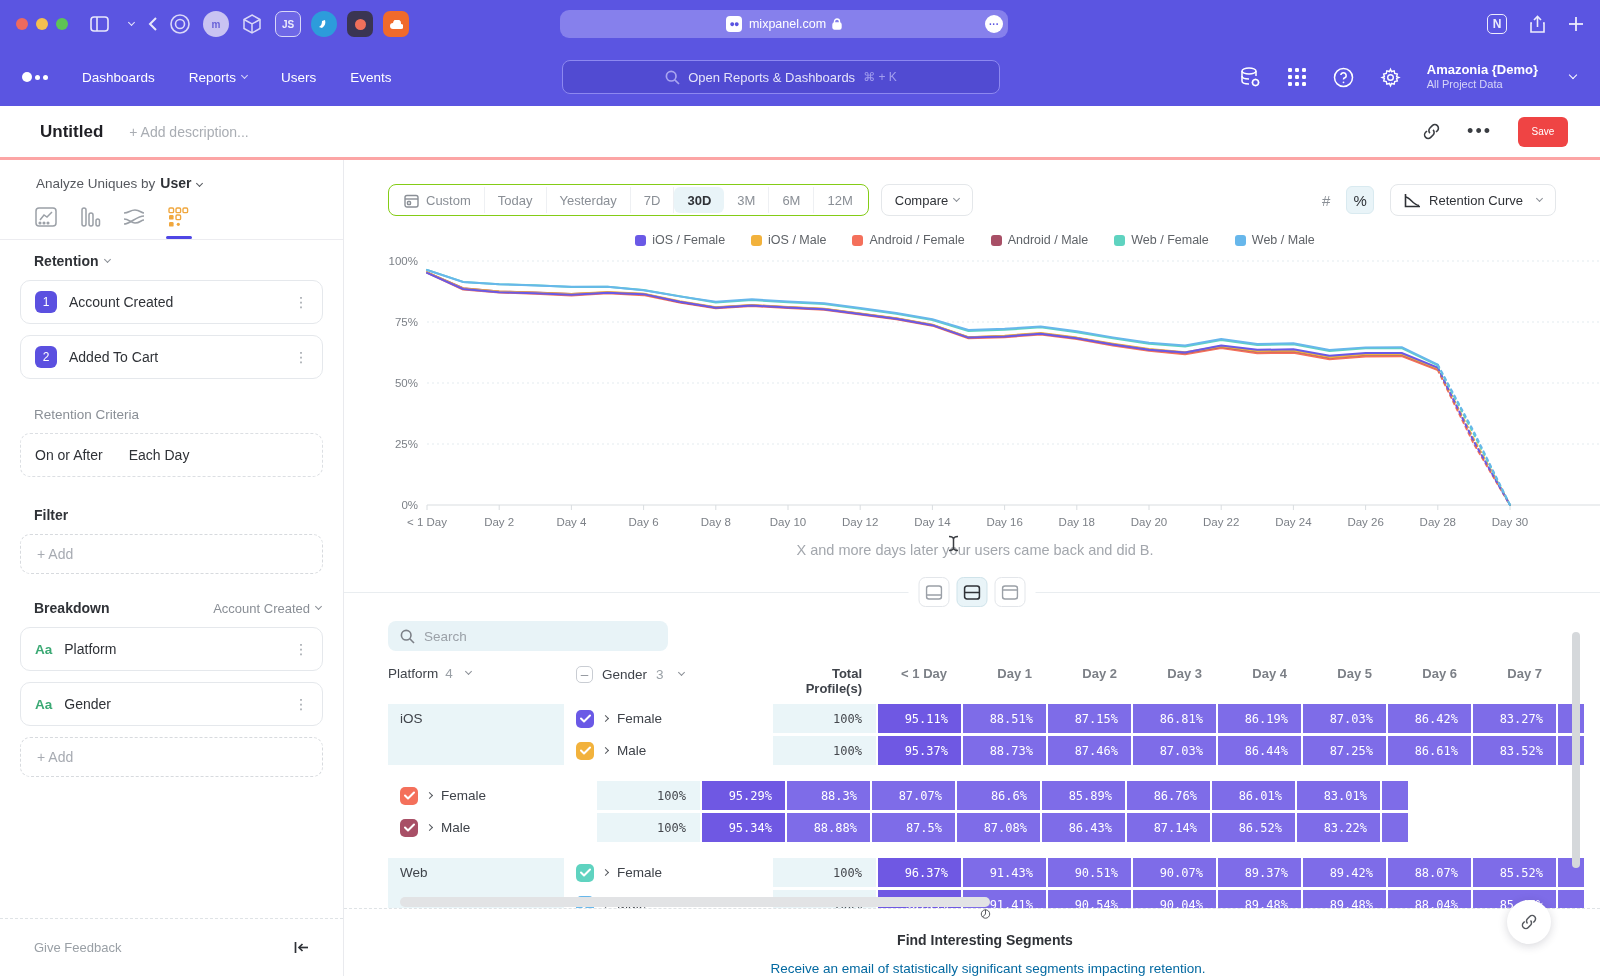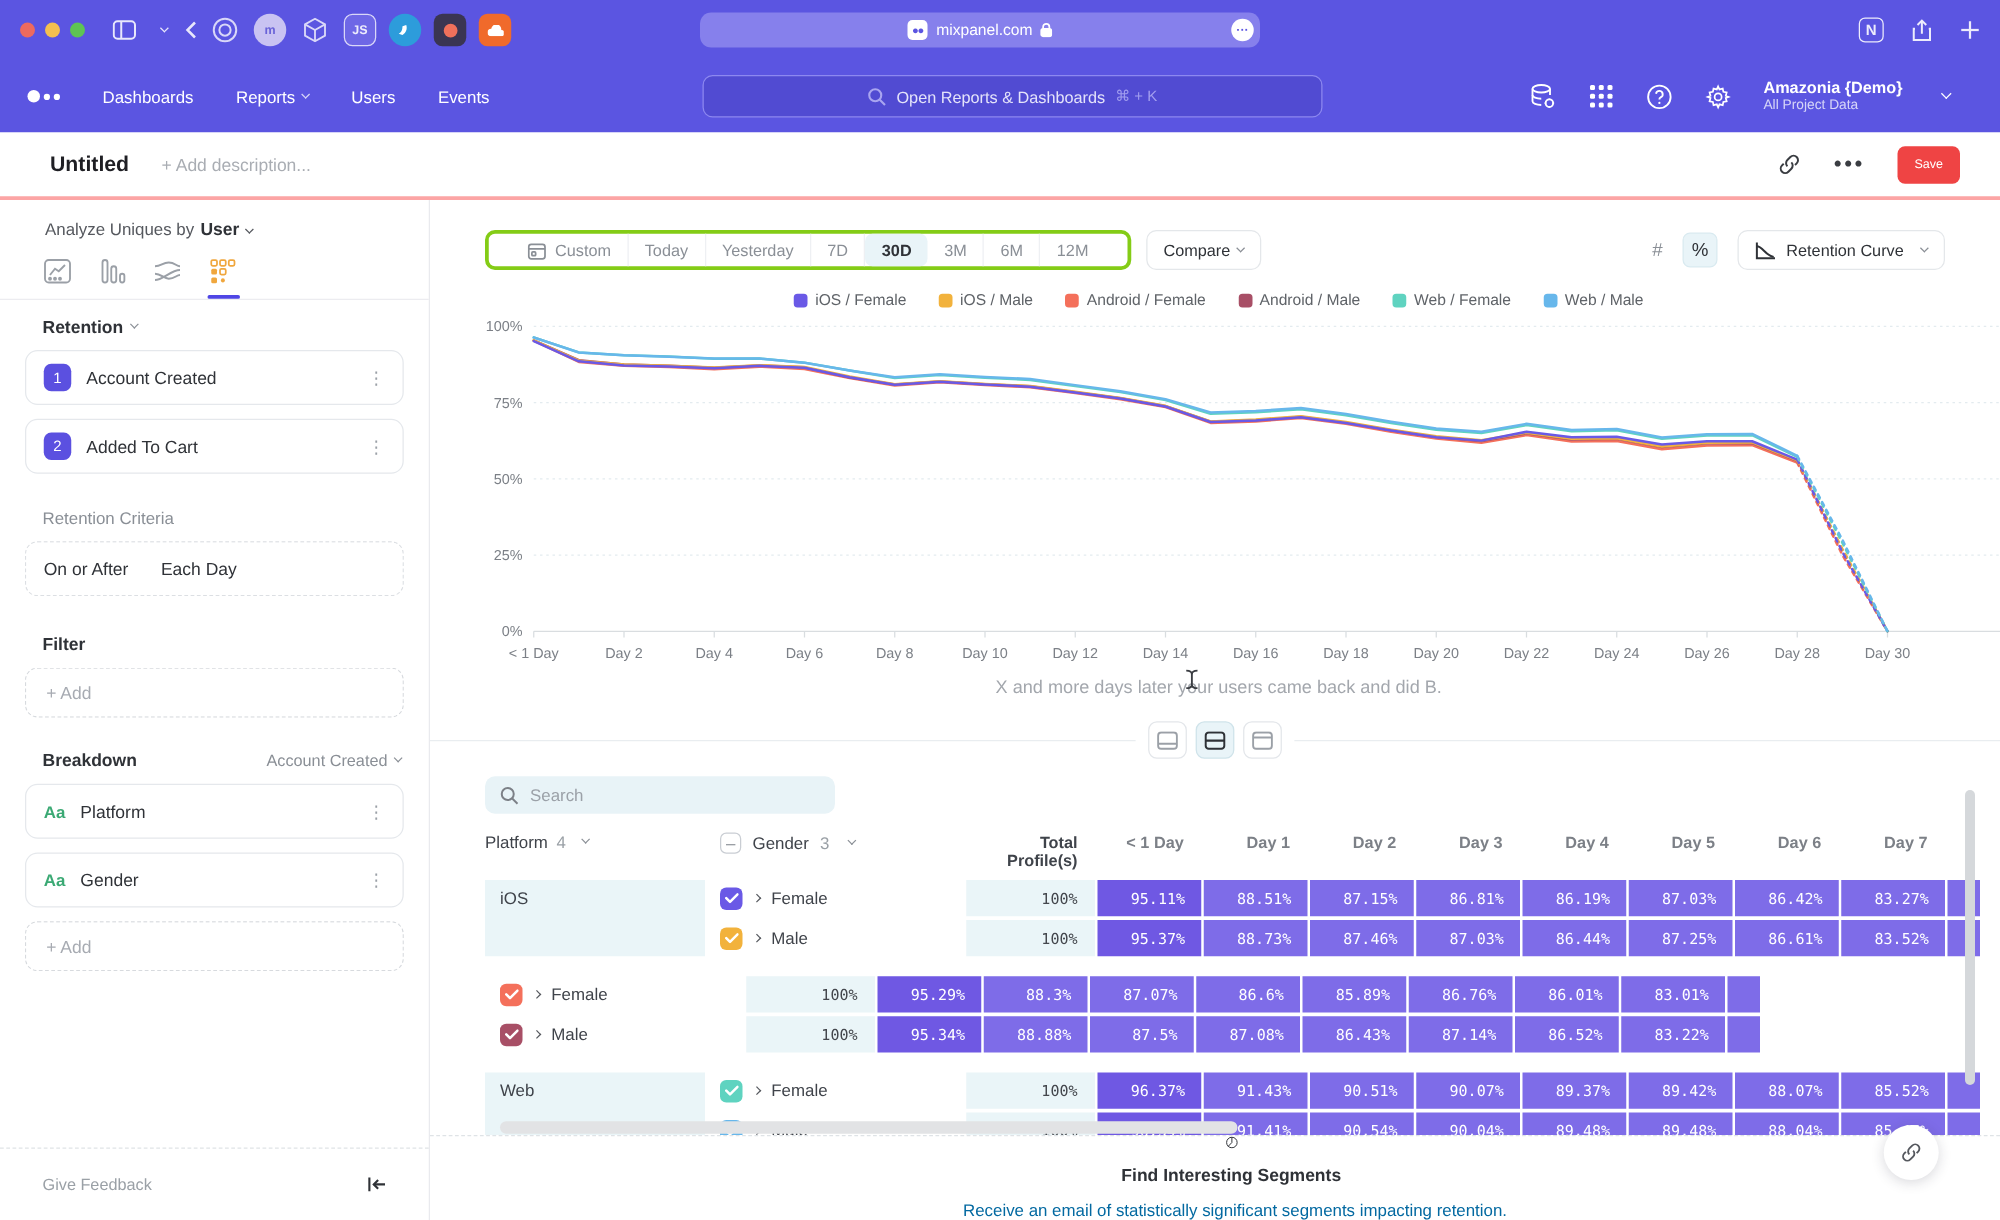--- a/index.html
+++ b/index.html
@@ -18,23 +18,23 @@
   .chrome-right { position:absolute; right:16px; display:flex; align-items:center; gap:22px; color:#EDECFC; }
   .notion-ic { width:20px; height:20px; border:1.6px solid #EDECFC; border-radius:5px; font-size:12px; font-weight:bold; display:flex; align-items:center; justify-content:center; }
 
   
   .appnav { height:58px; background:#5B55E1; display:flex; align-items:center; position:relative; color:#fff; }
   .mp-logo { margin-left:22px; display:flex; align-items:center; gap:3px; }
   .mp-logo .d1{width:10px;height:10px;border-radius:50%;background:#fff;}
   .mp-logo .d2{width:5px;height:5px;border-radius:50%;background:#fff;}
   .nav-items { display:flex; align-items:center; gap:34px; margin-left:34px; font-size:13.5px; }
   .nav-item { display:flex; align-items:center; cursor:default; }
-  .nav-search { position:absolute; left:562px; top:12px; width:496px; height:34px; background:#514BD2; border:1px solid #8D88F0; border-radius:8px; display:flex; align-items:center; justify-content:center; color:#CBC9F6; font-size:13px; gap:8px; }
+  .nav-search { position:absolute; left:562px; top:12px; width:438px; height:34px; background:#514BD2; border:1px solid #8D88F0; border-radius:8px; display:flex; align-items:center; justify-content:center; color:#CBC9F6; font-size:13px; gap:8px; }
   .nav-search .kbd { color:#A29EEF; font-size:12px; }
-  .appnav-right { position:absolute; right:40px; display:flex; align-items:center; gap:26px; }
+  .appnav-right { position:absolute; right:24px; display:flex; align-items:center; gap:26px; }
   .acct { text-align:left; line-height:1.25; }
   .acct .n { font-size:13px; font-weight:bold; }
   .acct .s { font-size:11px; color:rgba(255,255,255,.75); }
 
   
   .rheader { height:54px; background:#fff; border-bottom:3px solid #fca5a5; display:flex; align-items:center; position:relative; }
   .rtitle { margin-left:40px; font-size:17px; font-weight:bold; color:#1F1F24; }
   .rdesc { margin-left:26px; font-size:14px; color:#A9ADB3; }
   .rheader-right { position:absolute; right:32px; display:flex; align-items:center; gap:26px; color:#3A3D42; }
   .save-btn { background:#ef4444; color:#fff; font-size:10px; border:none; border-radius:6px; width:50px; height:30px; cursor:pointer; }
@@ -60,21 +60,21 @@
   .card .lbl { font-size:14px; color:#2F3237; flex:1; }
   .kebab { color:#9BA0A7; font-size:14px; letter-spacing:0; }
   .addcard { margin:11px 20px 0 20px; height:40px; border:1px dashed #D7DADE; border-radius:10px; display:flex; align-items:center; padding:0 16px; color:#A7ABB2; font-size:14px; }
   .bd-row { display:flex; align-items:flex-end; margin:26px 22px 0 34px; }
   .bd-row .r { margin-left:auto; color:#8A8F96; font-size:13px; display:flex; align-items:center; }
   .sb-footer { position:absolute; left:0; right:0; bottom:0; height:58px; border-top:1px dashed #DFE3E6; display:flex; align-items:center; padding:0 34px; color:#9AA0A6; font-size:13px; }
   .sb-footer .collapse { margin-left:auto; color:#2F3237; }
 
   
   .toolbar { position:absolute; top:24px; left:44px; right:44px; display:flex; align-items:center; }
-  .seg { display:flex; align-items:center; border:3px solid #84cc16; border-radius:8px; background:#fff; height:32px; padding:0 18px; }
+  .seg { display:flex; align-items:center; border:1px solid #84cc16; border-radius:8px; background:#fff; height:32px; padding:0 2px; }
   .seg-item { padding:0 13px; height:26px; display:flex; align-items:center; font-size:13px; color:#8A8F96; border-right:1px solid #EEF0F3; gap:7px; }
   .seg-item:last-child { border-right:none; }
   .seg-item.active { background:#E9F4F8; color:#2F3237; font-weight:bold; border-radius:6px; border-right:none; }
   .cmp-btn { margin-left:12px; border:1px solid #E4E7EA; border-radius:8px; height:32px; display:flex; align-items:center; padding:0 13px; font-size:13px; color:#2F3237; background:#fff; }
   .tb-right { margin-left:auto; display:flex; align-items:center; gap:6px; }
   .fmt { width:28px; height:28px; display:flex; align-items:center; justify-content:center; font-size:15px; color:#8A8F96; border-radius:6px; }
   .fmt.active { background:#E9F4F8; color:#2F3237; border:1px solid #D9EAF0; }
   .ctype { margin-left:10px; border:1px solid #E4E7EA; border-radius:8px; height:32px; display:flex; align-items:center; padding:0 13px; font-size:13px; color:#2F3237; gap:8px; background:#fff; }
 
   

